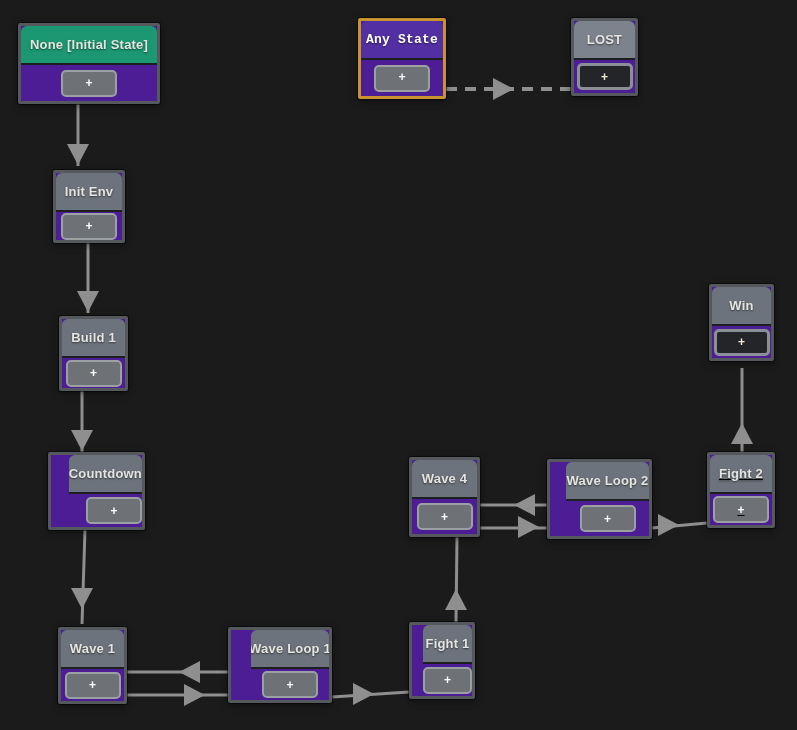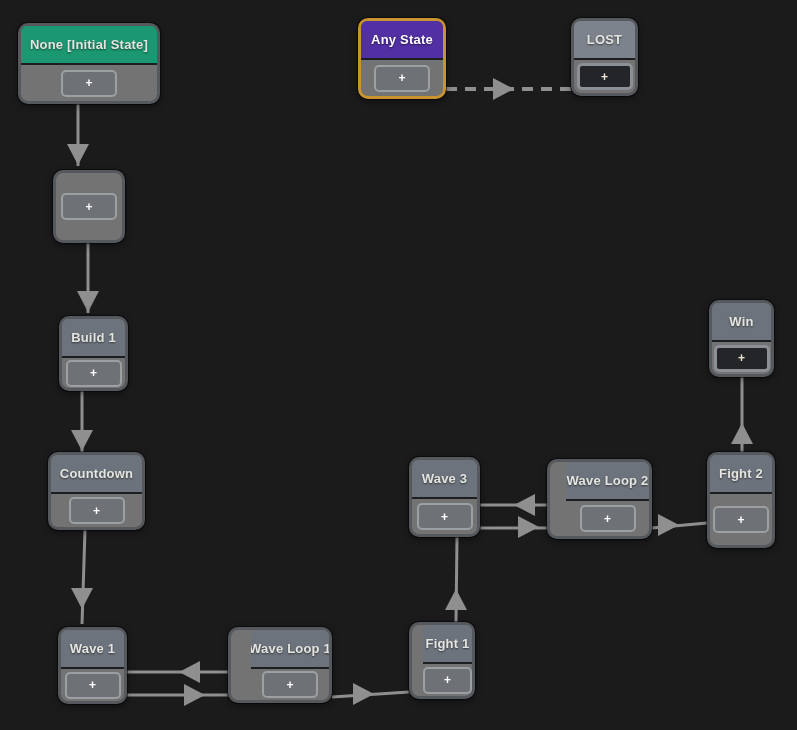--- a/index.html
+++ b/index.html
@@ -18,28 +18,29 @@
   #edges-svg {
     position: absolute;
     left: 0; top: 0;
     width: 100%; height: 100%;
     pointer-events: none;
   }
   .node {
     position: absolute;
     box-sizing: border-box;
     border: 3px solid #55585c;
-    border-radius: 10px;
-    background: #737373;
+    border-radius: 2px;
+    background: #4c1d95;
     display: flex;
     flex-direction: column;
     box-shadow: 0 0 0 1px rgba(0,0,0,0.45), 0 2px 7px rgba(0,0,0,0.5);
   }
   .node.selected {
     border-color: #c9932f;
+    font-family: Liberation Mono, monospace;
   }
   .node-header {
     flex: 0 0 37px;
     display: flex;
     align-items: center;
     justify-content: center;
     border-radius: 6px 6px 0 0;
     border-bottom: 2px solid #1d1e1f;
     font-weight: bold;
     font-size: 13px;
@@ -164,37 +165,40 @@
         <div class="node-header" style="background: rgb(125, 131, 141); text-align: right;">
           <span>LOST</span>
         </div>
         <div class="node-body">
           <div class="plus-btn dark">
             <span>+</span>
           </div>
         </div>
       </div>
       <div class="node" style="left: 53px; top: 170px; width: 72px; height: 73px;">
+        <div class="node-header" style="background: rgb(109, 115, 124);">
+          <span>Init Env</span>
+        </div>
         <div class="node-body">
           <div class="plus-btn gray">
             <span>+</span>
           </div>
         </div>
       </div>
       <div class="node" style="left: 59px; top: 316px; width: 69px; height: 75px;">
         <div class="node-header" style="background: rgb(109, 115, 124);">
           <span>Build 1</span>
         </div>
         <div class="node-body">
           <div class="plus-btn gray">
             <span>+</span>
           </div>
         </div>
       </div>
-      <div class="node" style="left: 48px; top: 452px; width: 97px; height: 78px;">
+      <div class="node" style="left: 48px; top: 452px; width: 97px; height: 78px; align-items: flex-end;">
         <div class="node-header" style="background: rgb(109, 115, 124);">
           <span>Countdown</span>
         </div>
         <div class="node-body">
           <div class="plus-btn gray">
             <span>+</span>
           </div>
         </div>
       </div>
       <div class="node" style="left: 58px; top: 627px; width: 69px; height: 77px;">
@@ -222,49 +226,49 @@
           <span>Fight 1</span>
         </div>
         <div class="node-body">
           <div class="plus-btn gray">
             <span>+</span>
           </div>
         </div>
       </div>
       <div class="node" style="left: 409px; top: 457px; width: 71px; height: 80px;">
         <div class="node-header" style="background: rgb(109, 115, 124);">
-          <span>Wave 3</span>
+          <span>Wave 4</span>
         </div>
         <div class="node-body">
           <div class="plus-btn gray">
             <span>+</span>
           </div>
         </div>
       </div>
       <div class="node" style="left: 547px; top: 459px; width: 105px; height: 80px; padding-left: 16px;">
         <div class="node-header" style="background: rgb(109, 115, 124);">
           <span>Wave Loop 2</span>
         </div>
         <div class="node-body">
           <div class="plus-btn gray">
             <span>+</span>
           </div>
         </div>
       </div>
-      <div class="node" style="left: 707px; top: 452px; width: 68px; height: 96px;">
+      <div class="node" style="left: 707px; top: 452px; width: 68px; height: 76px; text-decoration: underline;">
         <div class="node-header" style="background: rgb(109, 115, 124);">
           <span>Fight 2</span>
         </div>
         <div class="node-body">
           <div class="plus-btn gray">
             <span>+</span>
           </div>
         </div>
       </div>
-      <div class="node" style="left: 709px; top: 300px; width: 65px; height: 77px;">
+      <div class="node" style="left: 709px; top: 284px; width: 65px; height: 77px;">
         <div class="node-header" style="background: rgb(109, 115, 124);">
           <span>Win</span>
         </div>
         <div class="node-body">
           <div class="plus-btn dark">
             <span>+</span>
           </div>
         </div>
       </div>
     </div>

